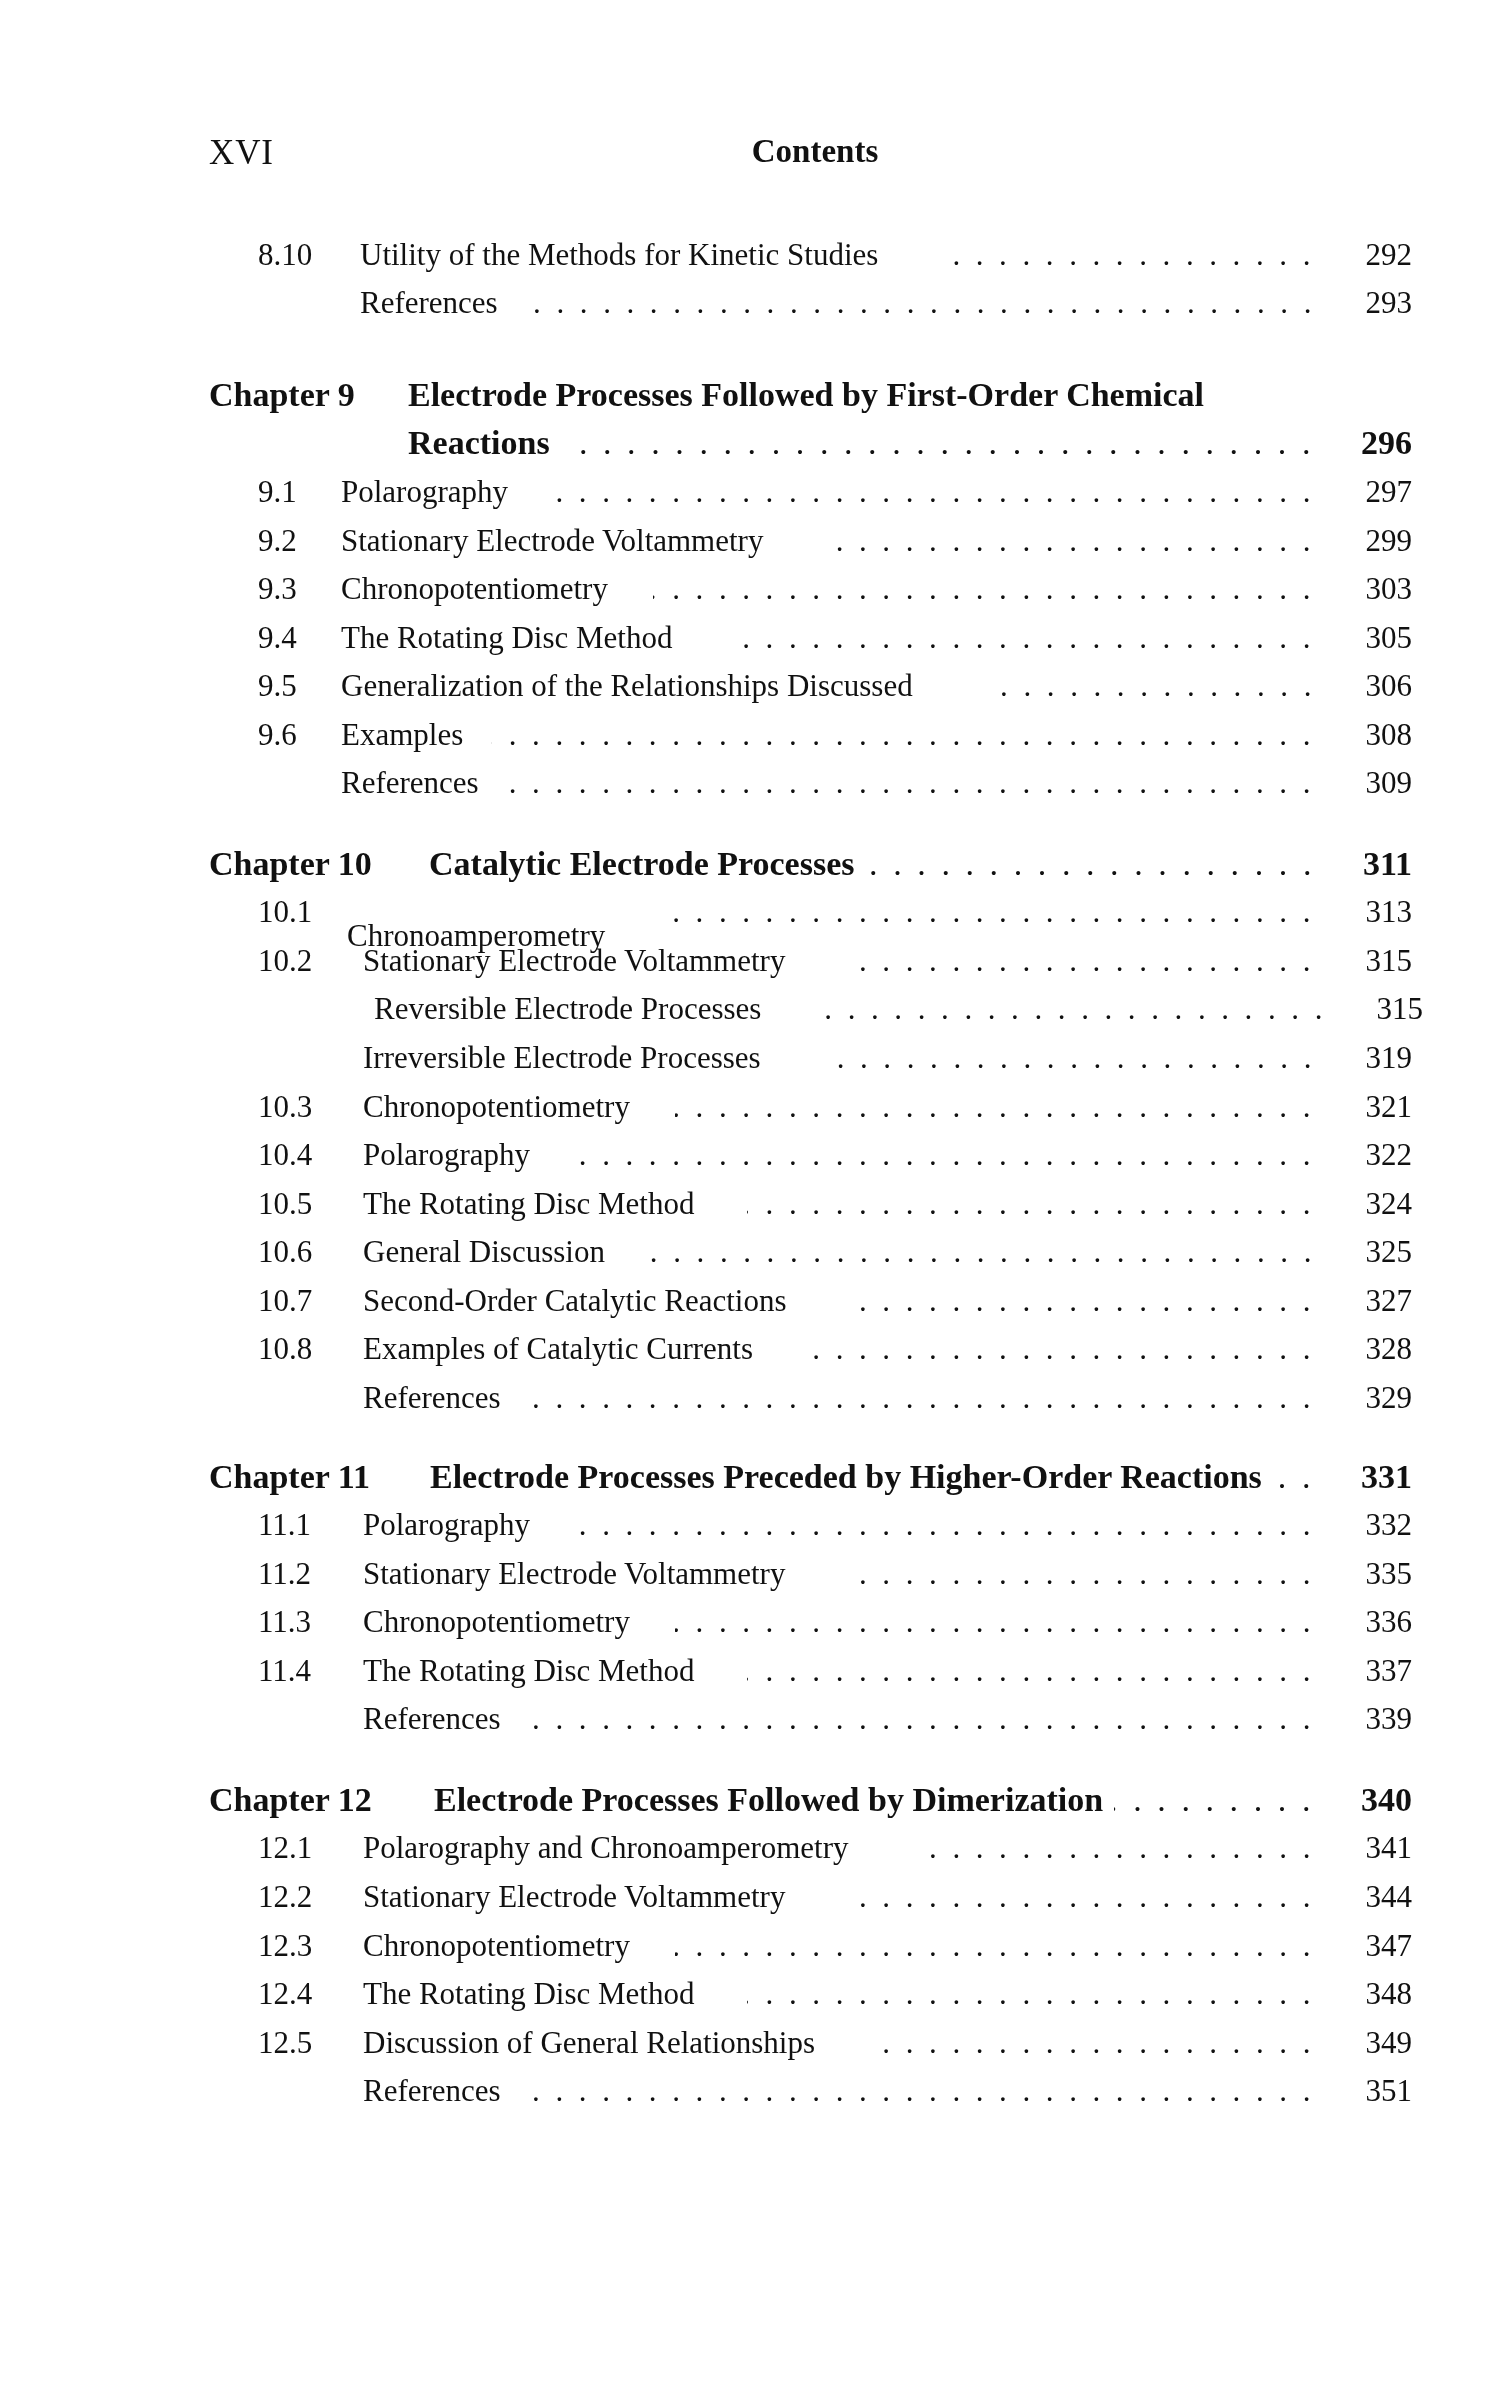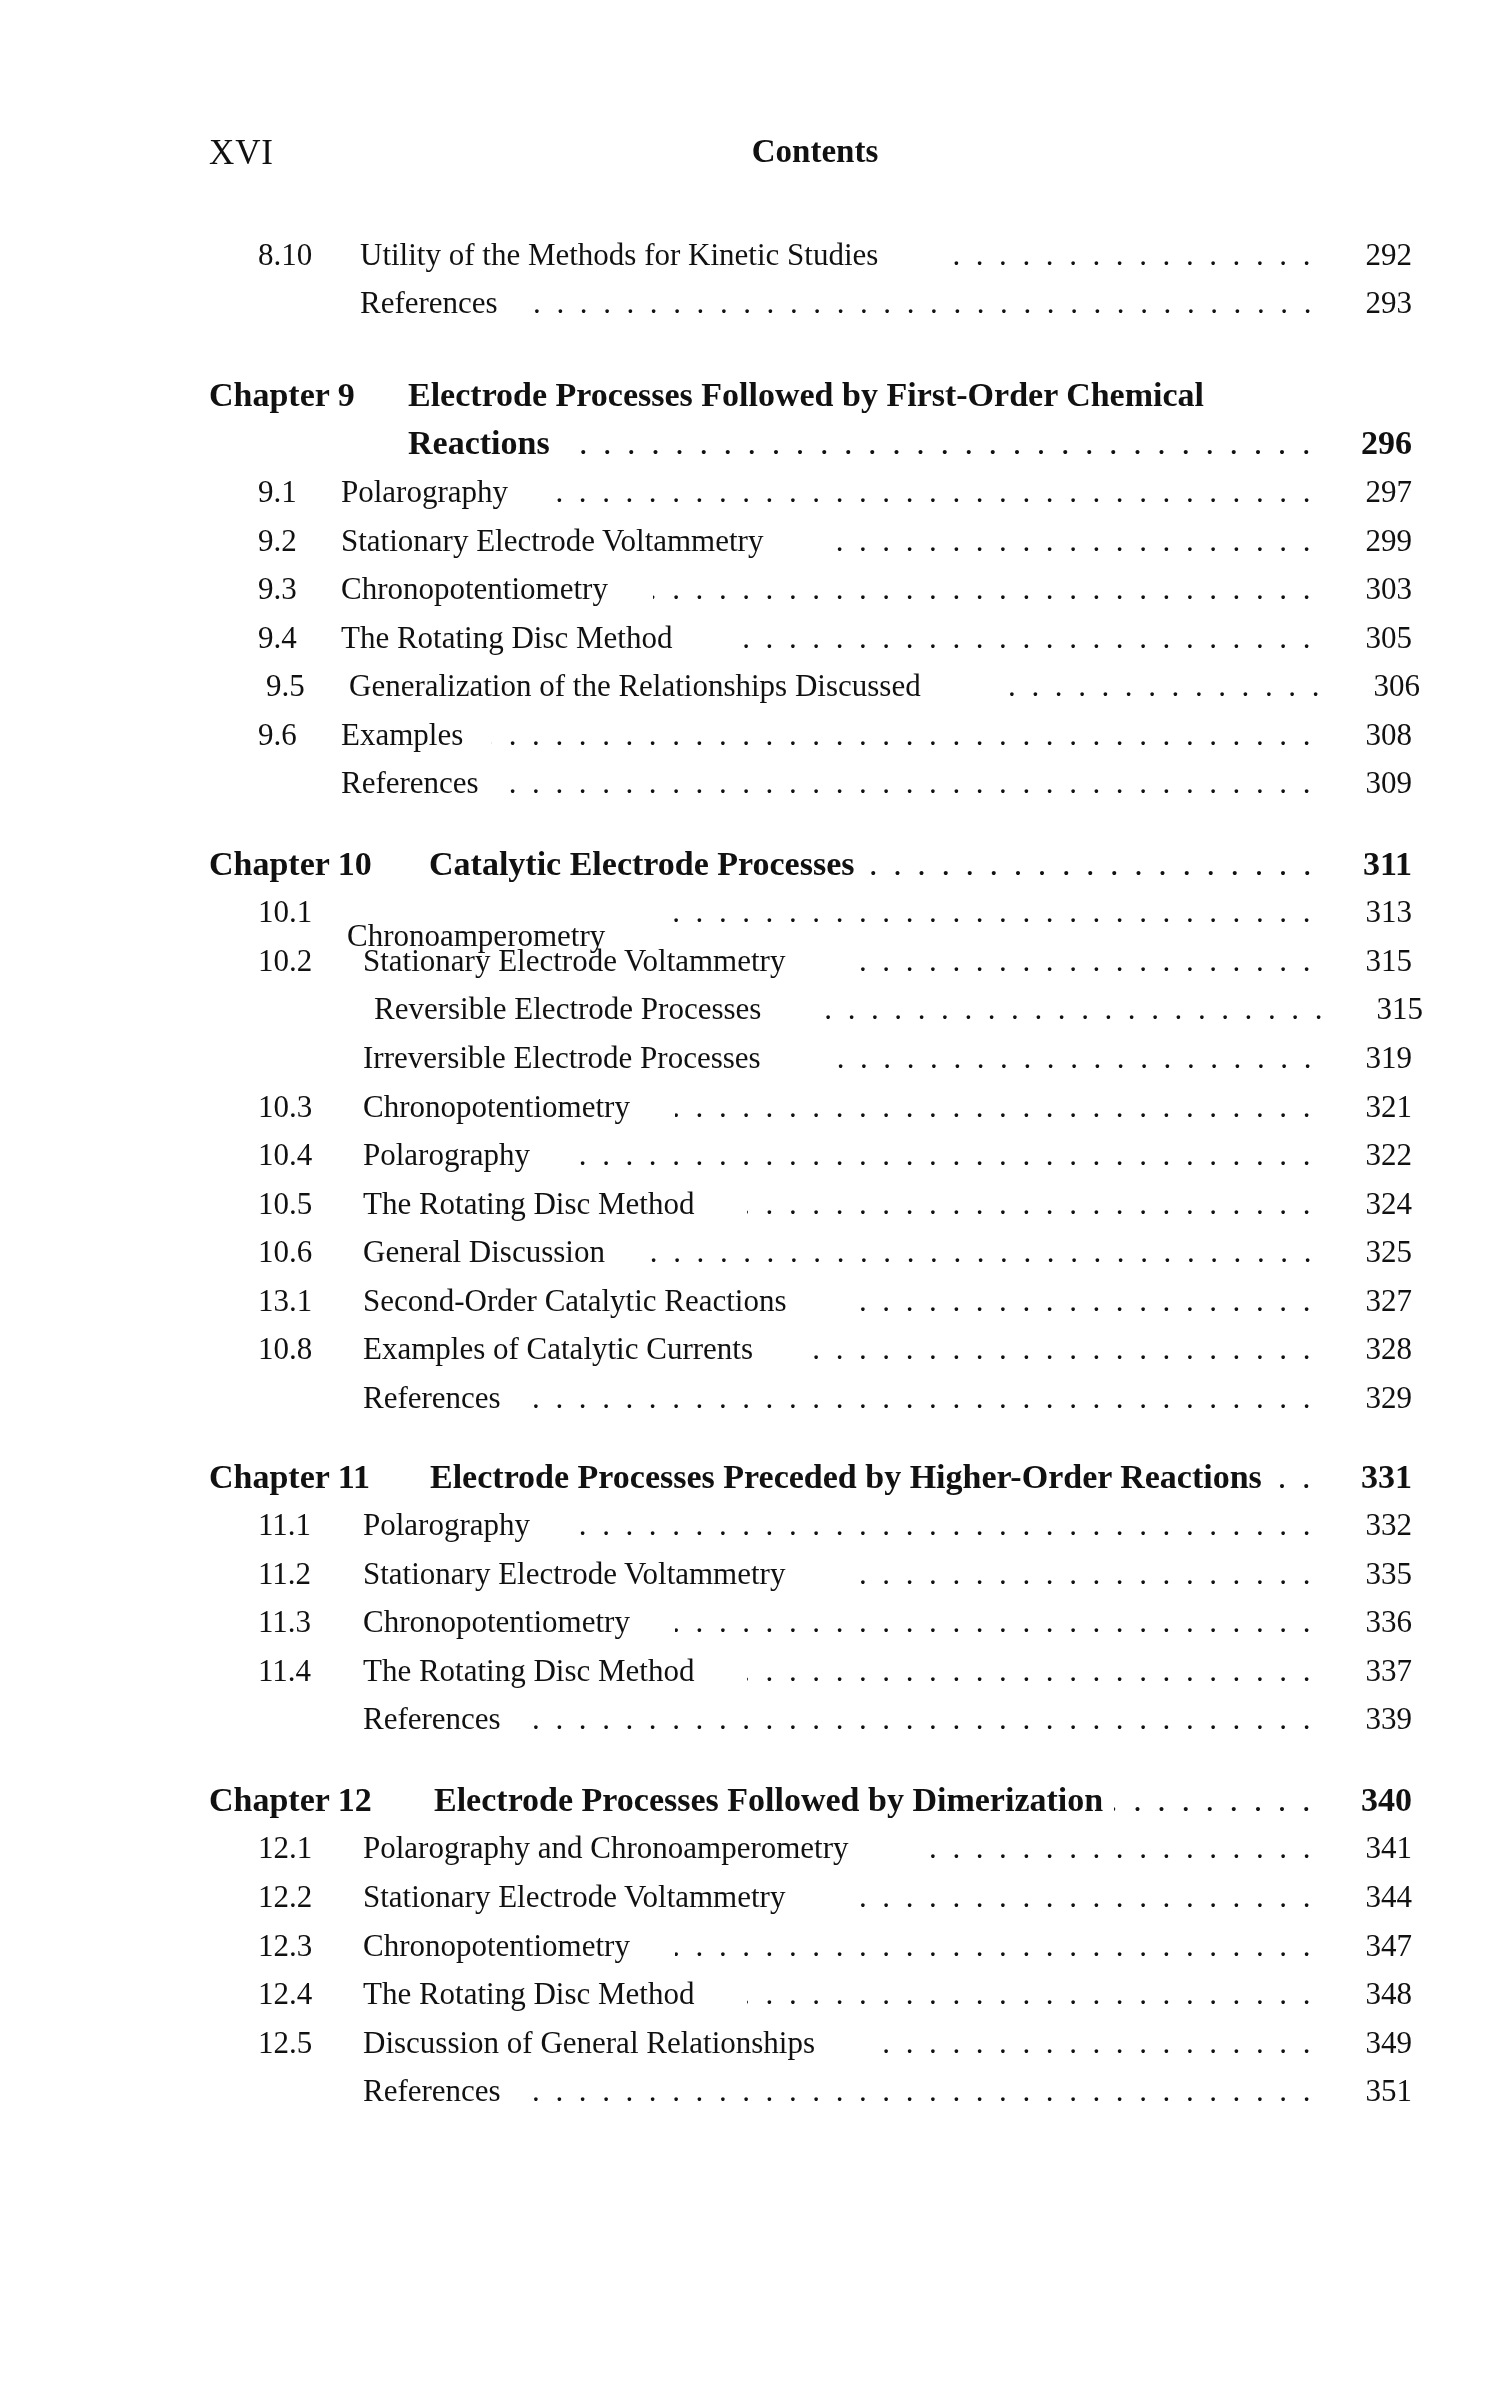--- a/index.html
+++ b/index.html
@@ -60,21 +60,21 @@
       <span class="title" style="left: 341px;">Chronopotentiometry</span>
       <span class="page">303</span>
       <span class="dots" style="left: 653px; width: 673px; font-weight: normal; direction: rtl;">................................................................................</span>
     </div>
     <div class="row" style="top: 614px; left: 0px; width: 1506px;">
       <span class="num" style="left: 258px;">9.4</span>
       <span class="title" style="left: 341px;">The Rotating Disc Method</span>
       <span class="page">305</span>
       <span class="dots" style="left: 725px; width: 601px; font-weight: normal; direction: rtl;">................................................................................</span>
     </div>
-    <div class="row" style="top: 662px; left: 8px; width: 1194px;">
+    <div class="row" style="top: 662px; left: 0px; width: 1194px;">
       <span class="num" style="left: 258px;">9.5</span>
       <span class="title" style="left: 341px;">Generalization of the Relationships Discussed</span>
       <span class="page">306</span>
       <span class="dots" style="left: 996px; width: 331px; font-weight: normal; direction: rtl;">................................................................................</span>
     </div>
     <div class="row" style="top: 711px; left: 0px; width: 1506px;">
       <span class="num" style="left: 258px;">9.6</span>
       <span class="title" style="left: 341px;">Examples</span>
       <span class="page">308</span>
       <span class="dots" style="left: 491px; width: 835px; font-weight: normal; direction: rtl;">................................................................................</span>
@@ -130,21 +130,21 @@
       <span class="page">324</span>
       <span class="dots" style="left: 747px; width: 579px; font-weight: normal; direction: rtl;">................................................................................</span>
     </div>
     <div class="row" style="top: 1228px; left: 0px; width: 1506px;">
       <span class="num" style="left: 258px;">10.6</span>
       <span class="title" style="left: 363px;">General Discussion</span>
       <span class="page">325</span>
       <span class="dots" style="left: 648px; width: 679px; font-weight: normal; direction: rtl;">................................................................................</span>
     </div>
     <div class="row" style="top: 1277px; left: 0px; width: 1506px;">
-      <span class="num" style="left: 258px;">13.1</span>
+      <span class="num" style="left: 258px;">10.7</span>
       <span class="title" style="left: 363px;">Second-Order Catalytic Reactions</span>
       <span class="page">327</span>
       <span class="dots" style="left: 851px; width: 475px; font-weight: normal; direction: rtl;">................................................................................</span>
     </div>
     <div class="row" style="top: 1325px; left: 0px; width: 1506px;">
       <span class="num" style="left: 258px;">10.8</span>
       <span class="title" style="left: 363px;">Examples of Catalytic Currents</span>
       <span class="page">328</span>
       <span class="dots" style="left: 813px; width: 513px; font-weight: normal; direction: rtl;">................................................................................</span>
     </div>

